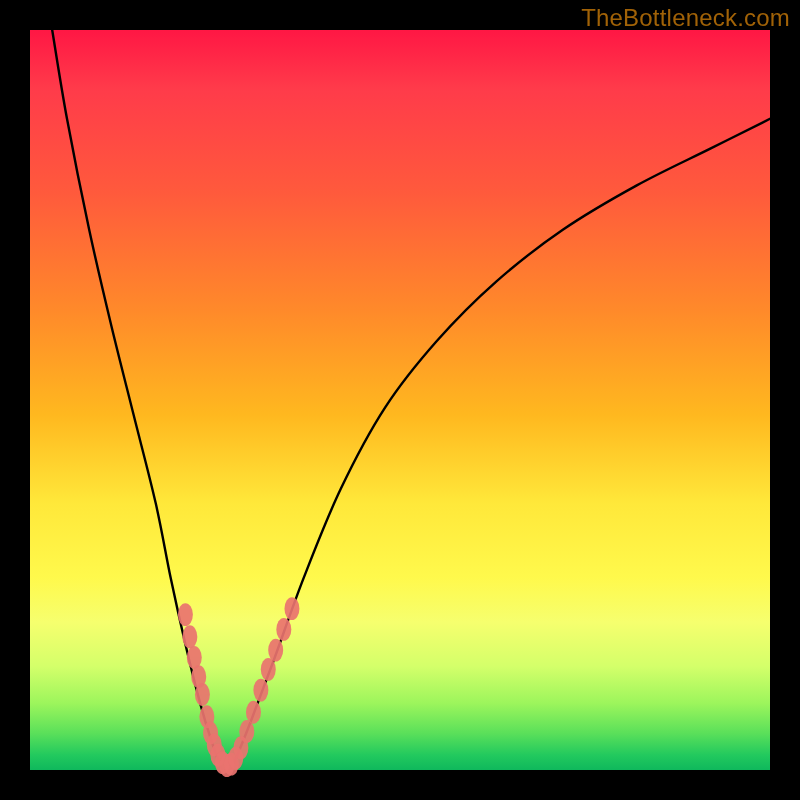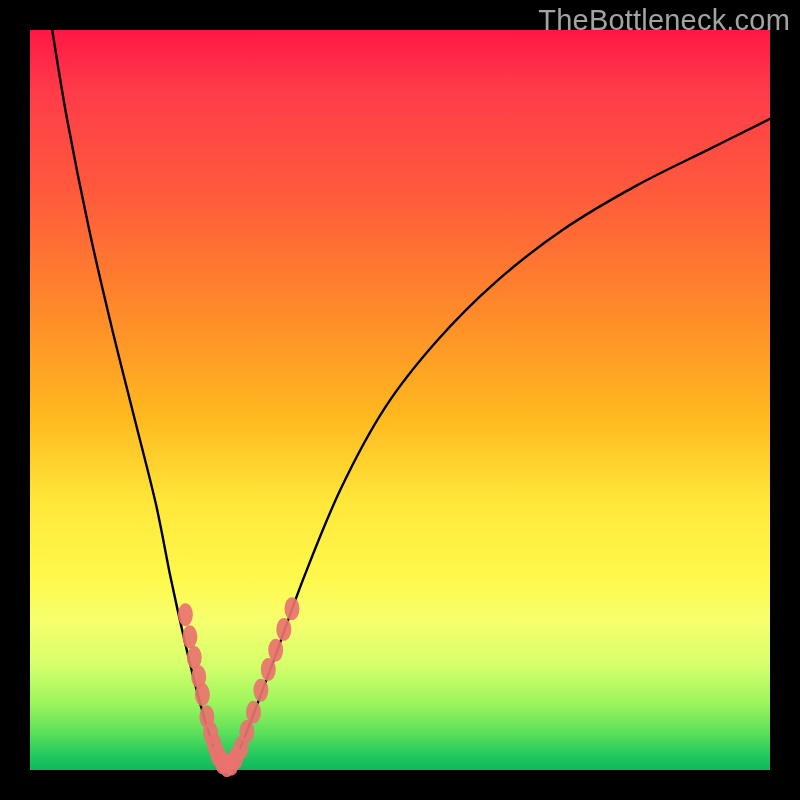--- a/index.html
+++ b/index.html
@@ -37,22 +37,22 @@
       #d4ff6a 86%,
       #9cf55c 91%,
       #5be05a 95%,
       #22c95e 98%,
       #0fb85c 100%);
   }
   .watermark {
     position: absolute;
     top: 4px;
     right: 10px;
-    color: #a3a3a3;
-    font-size: 29px;
+    color: #a16207;
+    font-size: 24px;
     font-weight: 400;
     letter-spacing: 0.2px;
     user-select: none;
   }
   svg.curve {
     position: absolute;
     top: 0; left: 0;
     width: 740px;
     height: 740px;
     overflow: visible;

